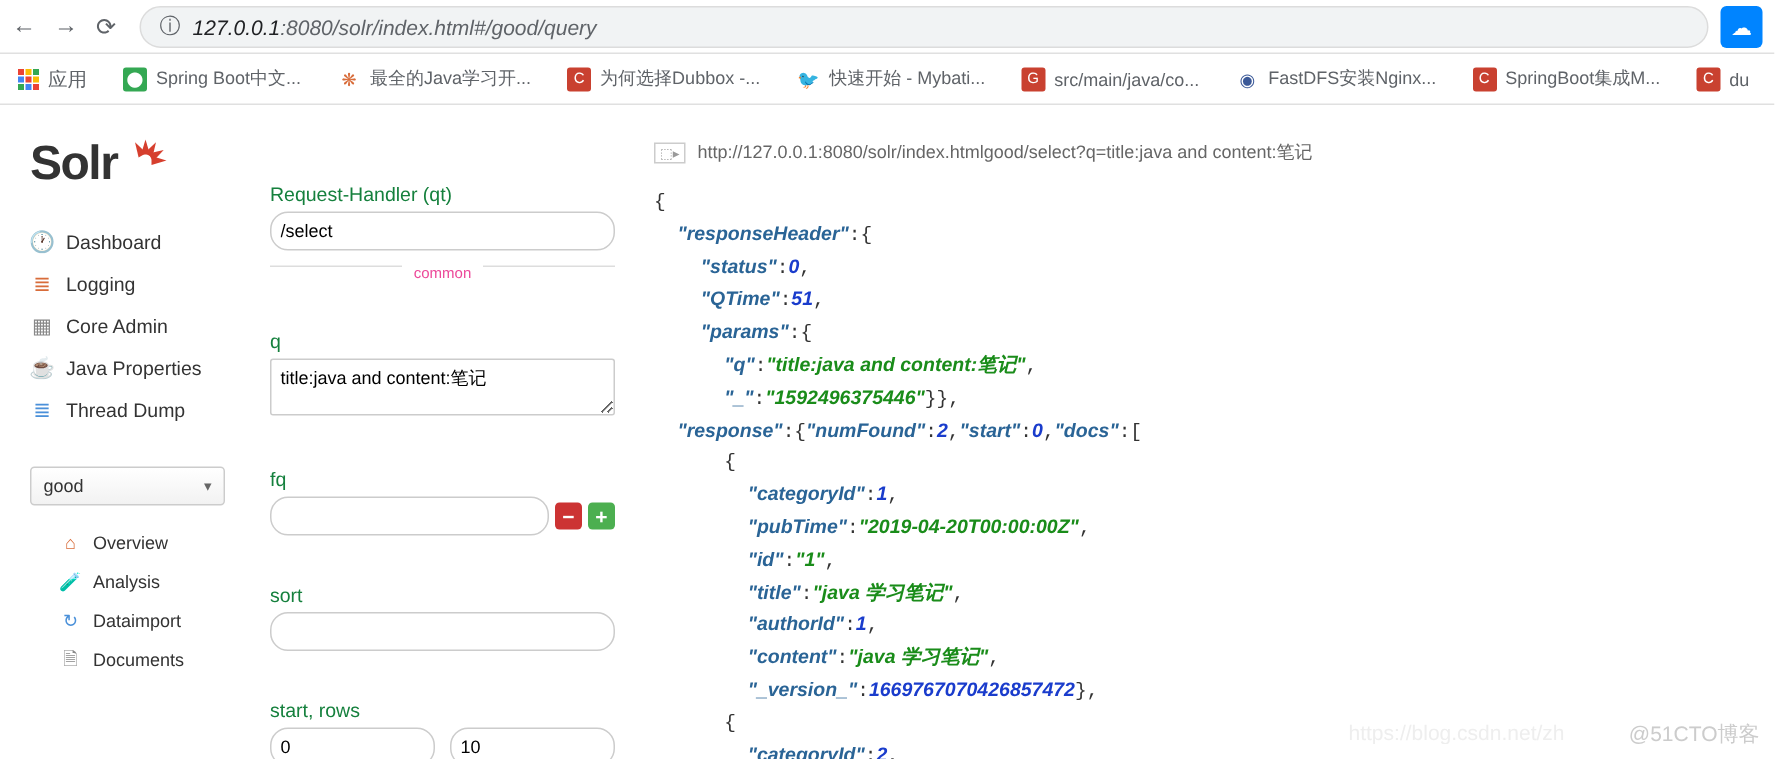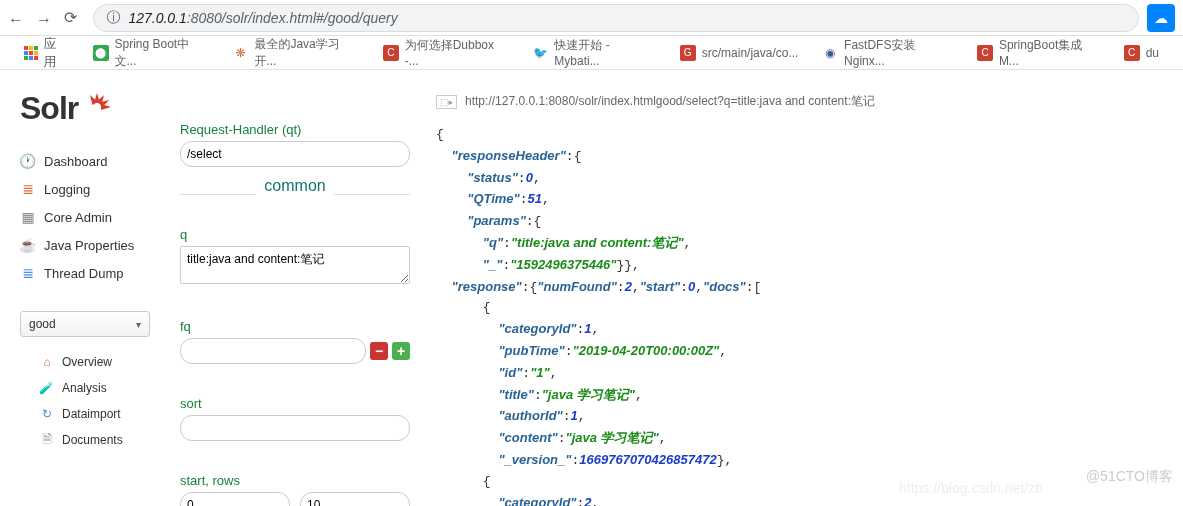--- a/index.html
+++ b/index.html
@@ -9,21 +9,21 @@
     .browser-bar { height: 36px; display: flex; align-items: center; padding: 0 8px; border-bottom: 1px solid #e0e0e0; background: #fff; }
     .nav-btns { display: flex; gap: 12px; align-items: center; color: #5f6368; }
     .nav-btn { cursor: pointer; font-size: 16px; color: #5f6368; }
     .url-bar { flex: 1; margin-left: 16px; display: flex; align-items: center; height: 28px; border: 1px solid #dcdcdc; border-radius: 14px; padding: 0 12px; background: #f1f3f4; }
     .url-icon { color: #5f6368; margin-right: 8px; font-size: 14px; }
     .url-text { color: #202124; font-size: 14px; font-style: italic; }
     .url-domain { color: #202124; }
     .url-path { color: #5f6368; }
     .ext-icon { width: 28px; height: 28px; background: #0084ff; border-radius: 4px; margin-left: 8px; display: flex; align-items: center; justify-content: center; color: #fff; font-size: 14px; }
     
-    .bookmarks-bar { height: 34px; display: flex; padding: 0 24px; border-bottom: 1px solid #e0e0e0; gap: 24px; background: #fff; }
+    .bookmarks-bar { height: 34px; display: flex; padding: 0 12px; border-bottom: 1px solid #e0e0e0; gap: 24px; background: #fff; }
     .apps-btn { display: flex; align-items: center; gap: 6px; color: #5f6368; cursor: pointer; }
     .apps-grid { width: 14px; height: 14px; display: grid; grid-template-columns: repeat(3, 1fr); grid-template-rows: repeat(3, 1fr); gap: 1px; }
     .apps-grid span { background: #ea4335; }
     .apps-grid span:nth-child(1) { background: #ea4335; }
     .apps-grid span:nth-child(2) { background: #fbbc04; }
     .apps-grid span:nth-child(3) { background: #34a853; }
     .apps-grid span:nth-child(4) { background: #4285f4; }
     .apps-grid span:nth-child(5) { background: #ea4335; }
     .apps-grid span:nth-child(6) { background: #fbbc04; }
     .apps-grid span:nth-child(7) { background: #34a853; }
@@ -58,39 +58,39 @@
     .sub-icon { width: 14px; height: 14px; display: flex; align-items: center; justify-content: center; font-size: 12px; }
     
     
     .query-panel { width: 250px; padding: 20px 10px 0 10px; }
     .form-group { margin-bottom: 10px; }
     .form-label { font-size: 13px; color: #15803d; margin-bottom: 4px; display: block; margin-top: 32px; }
     .form-input { width: 100%; height: 26px; border: 1px solid #ccc; border-radius: 12px; padding: 0 6px; font-size: 12px; background: #fff; }
     .form-textarea { width: 100%; border: 1px solid #ccc; border-radius: 2px; padding: 4px 6px; font-size: 12px; resize: vertical; height: 38px; font-family: inherit; }
     .form-row { display: flex; gap: 10px; }
     .form-row .form-input { flex: 1; }
-    .section-label { font-size: 16px; color: #0f766e; display: flex; align-items: flex-end; gap: 8px; margin: 8px 0; }
+    .section-label { font-size: 10px; color: #ec4899; display: flex; align-items: flex-start; gap: 8px; margin: 8px 0; }
     .section-label::before, .section-label::after { content: ""; flex: 1; height: 1px; background: #ddd; }
     .fq-row { display: flex; align-items: center; gap: 4px; }
     .fq-input { flex: 1; }
     .btn-sq { width: 18px; height: 18px; border-radius: 3px; display: flex; align-items: center; justify-content: center; color: #fff; font-size: 14px; font-weight: bold; cursor: pointer; }
     .btn-minus { background: #cc3333; }
     .btn-plus { background: #4caf50; }
     
     
     .results { flex: 1; padding: 20px 16px 0 16px; min-width: 0; }
     .url-display { display: flex; align-items: center; gap: 8px; font-size: 12px; margin-bottom: 12px; padding: 3px 0; }
     .url-display-icon { color: #999; border: 1px solid #ccc; padding: 1px 3px; font-size: 9px; }
     .url-display-text { color: #666; }
     .json-output { font-family: "Courier New", Consolas, monospace; font-size: 13px; line-height: 1.6; color: #333; white-space: pre; }
     .j-key { color: #2a6496; font-style: italic; font-weight: bold; }
     .j-str { color: #1a8c1a; font-style: italic; font-weight: bold; }
     .j-num { color: #1a3ccc; font-style: italic; font-weight: bold; }
     
-    .watermark { position: fixed; bottom: 20px; right: 10px; color: #ccc; font-size: 14px; pointer-events: none; }
+    .watermark { position: fixed; bottom: 7px; right: 10px; color: #ccc; font-size: 14px; pointer-events: none; }
     .watermark2 { position: fixed; bottom: 10px; right: 140px; color: #eee; font-size: 14px; pointer-events: none; }
   </style>
 </head>
 <body>
 
 <div class="browser-bar">
   <div class="nav-btns">
     <span class="nav-btn">←</span>
     <span class="nav-btn">→</span>
     <span class="nav-btn">⟳</span>

